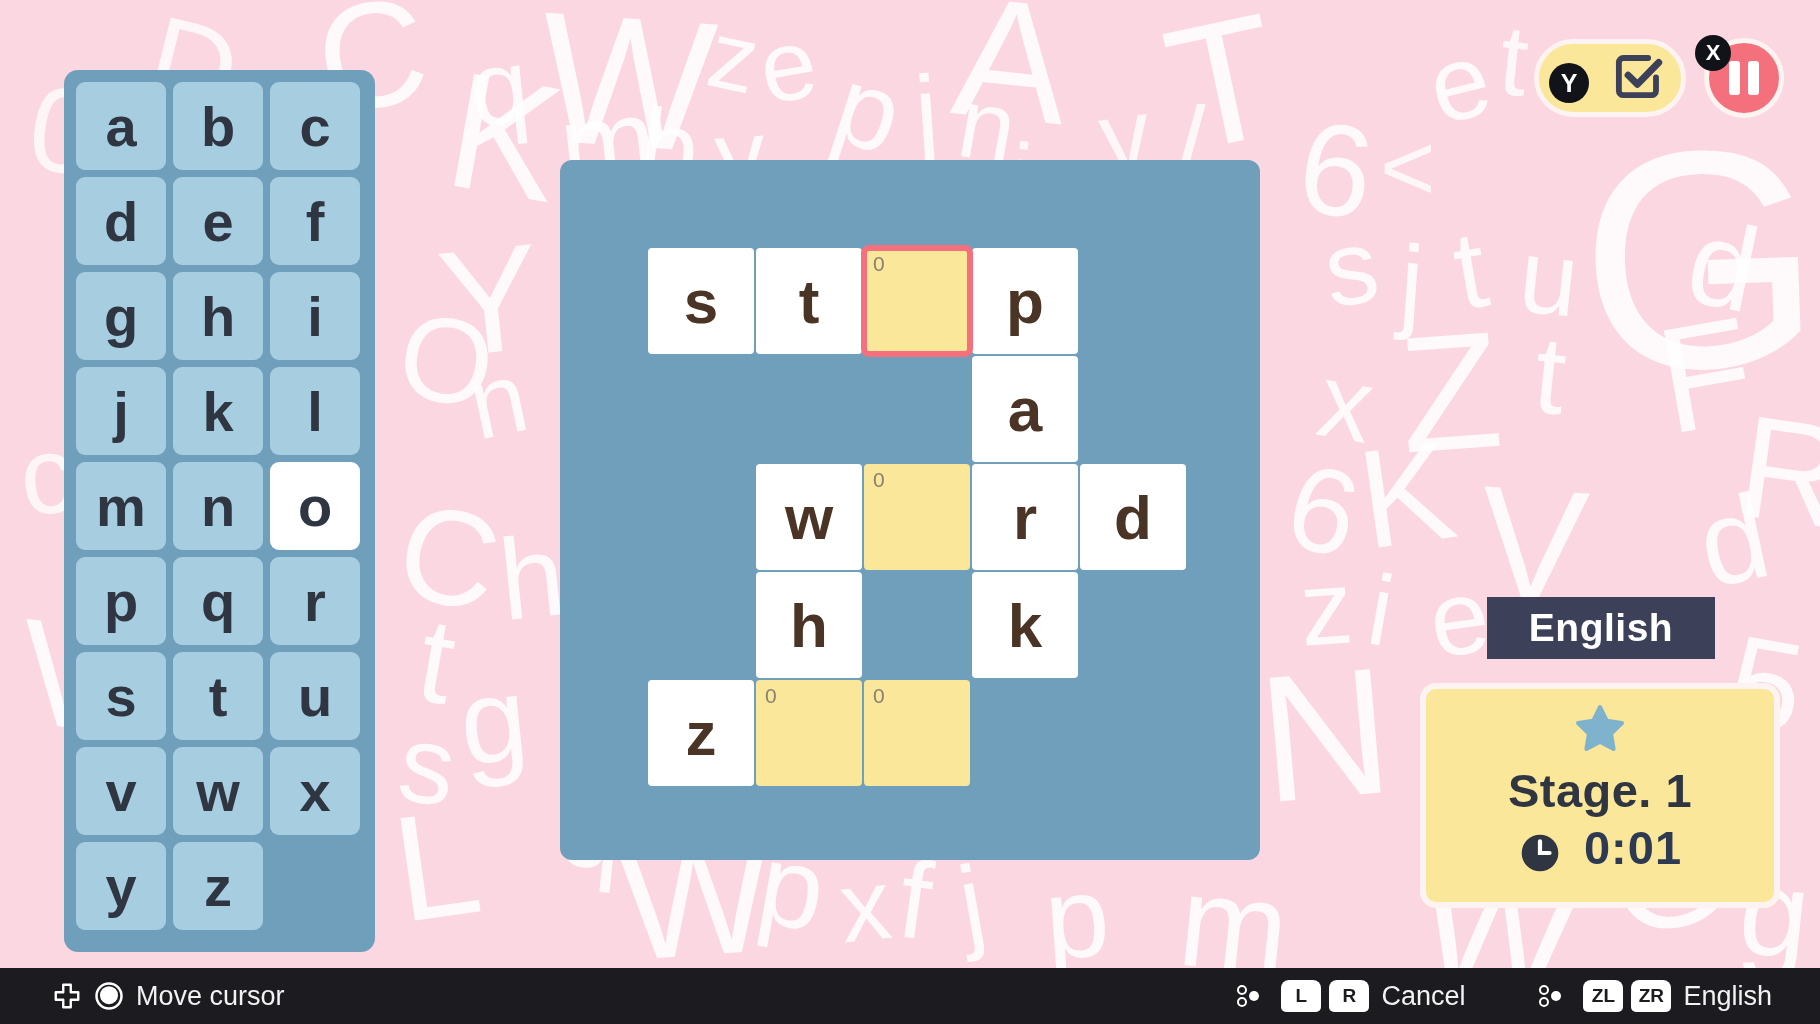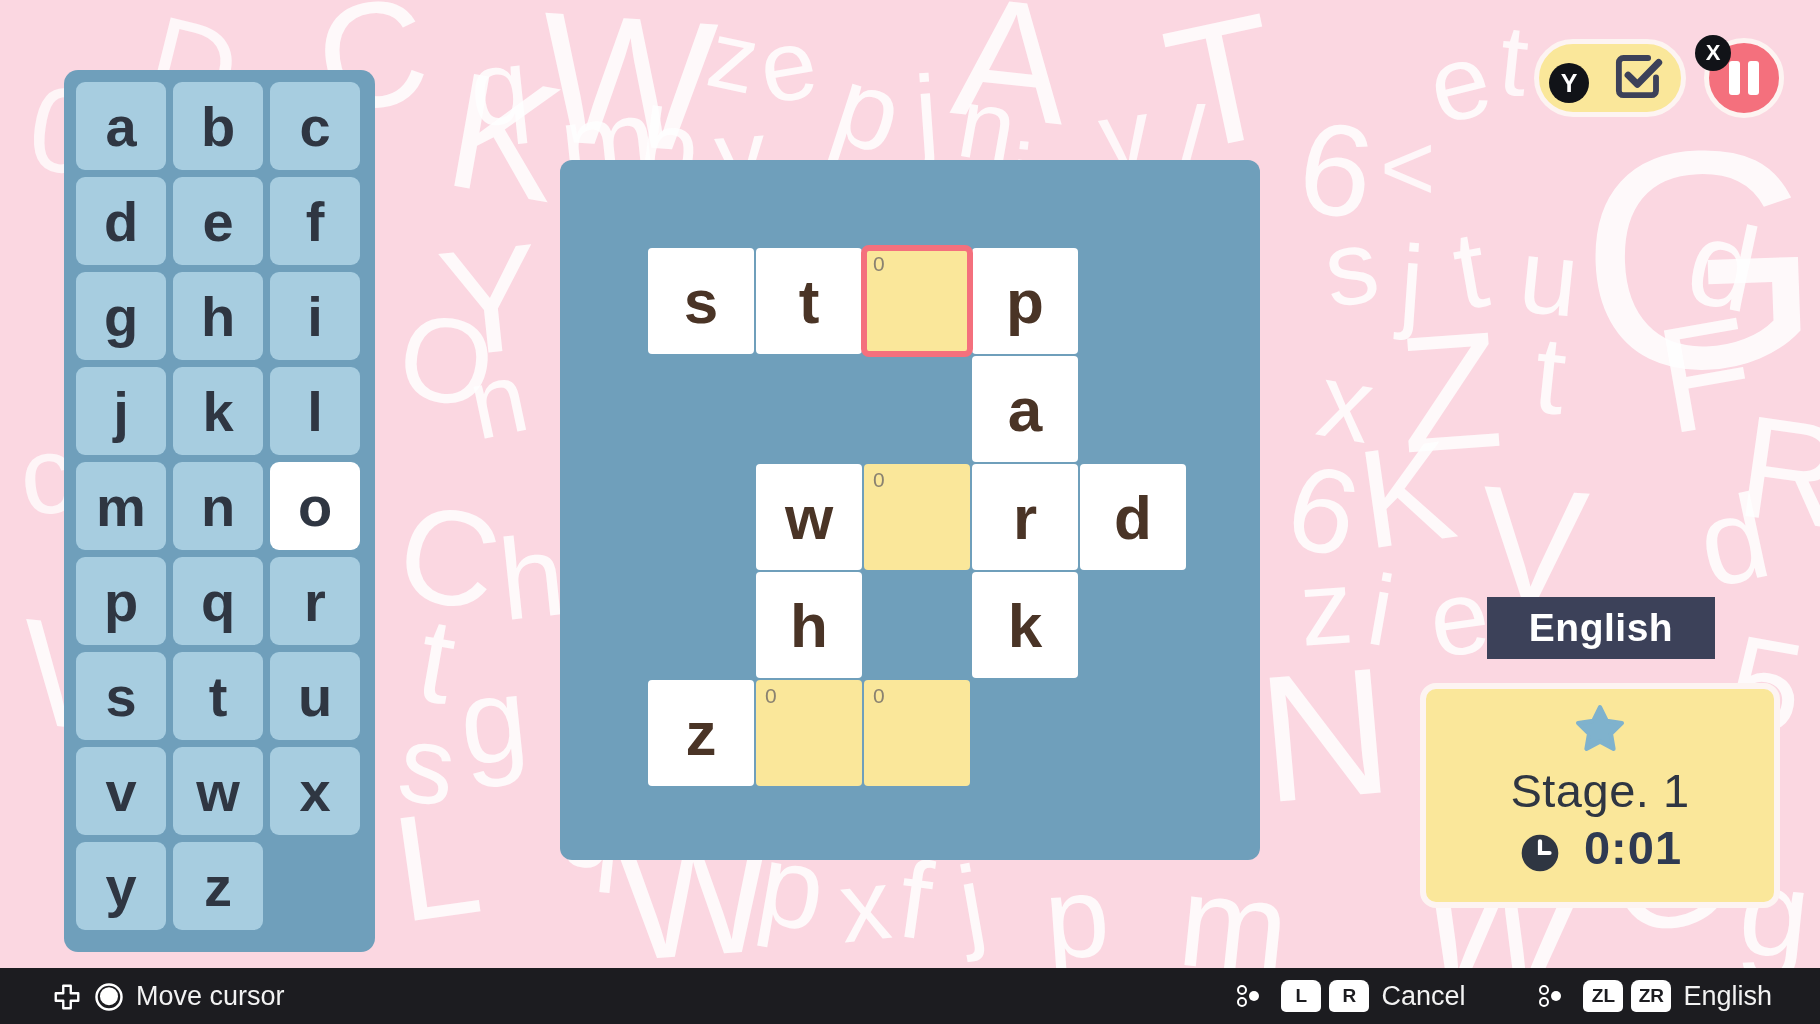--- a/index.html
+++ b/index.html
@@ -148,21 +148,21 @@
     left: 1420px; top: 683px;
     width: 360px; height: 225px;
     background: #fae79a;
     border: 6px solid #fdf4f2;
     border-radius: 16px;
     display: flex; flex-direction: column; align-items: center;
     padding-top: 12px;
   }
   #stage-star { margin-bottom: 2px; }
   #stage-label {
-    font-size: 47px; font-weight: 400; color: #2f3642; letter-spacing: 0.5px;
+    font-size: 47px; font-weight: 700; color: #2f3642; letter-spacing: 0.5px;
   }
   #timer-row { display: flex; align-items: flex-end; gap: 22px; margin-top: 2px; }
   #clock-icon { width: 44px; height: 44px; }
   #timer-value { font-size: 47px; font-weight: 700; color: #2e3a52; letter-spacing: 1px; }
 
   
   #bottombar {
     position: absolute;
     left: 0; bottom: 0;
     width: 1820px; height: 56px;
@@ -436,21 +436,21 @@
         <svg width="44" height="44" viewBox="0 0 24 24">
           <circle cx="12" cy="12" r="10" fill="#2f3642"></circle>
           <path d="M12 5.6V12h5.2" stroke="#ffffff" stroke-width="2.3" stroke-linecap="round" fill="none"></path>
         </svg>
       </span>
       <span id="timer-value">0:01</span>
     </div>
   </div>
 
   <div id="bottombar">
-      <div class="hint" style="margin-left: 52px; align-items: flex-end;">
+      <div class="hint" style="margin-left: 52px;">
         <span style="display: flex;">
           <svg width="30" height="30" viewBox="0 0 24 24" fill="none">
             <path d="M9 3h6v6h6v6h-6v6H9v-6H3V9h6z" stroke="#ffffff" stroke-width="1.9" stroke-linejoin="round" fill="none"></path>
           </svg>
         </span>
         <span style="display: flex;">
           <svg width="30" height="30" viewBox="0 0 24 24">
             <circle cx="12" cy="12" r="10" fill="none" stroke="#ffffff" stroke-width="2"></circle>
             <circle cx="12" cy="11.3" r="7.2" fill="#ffffff"></circle>
           </svg>

